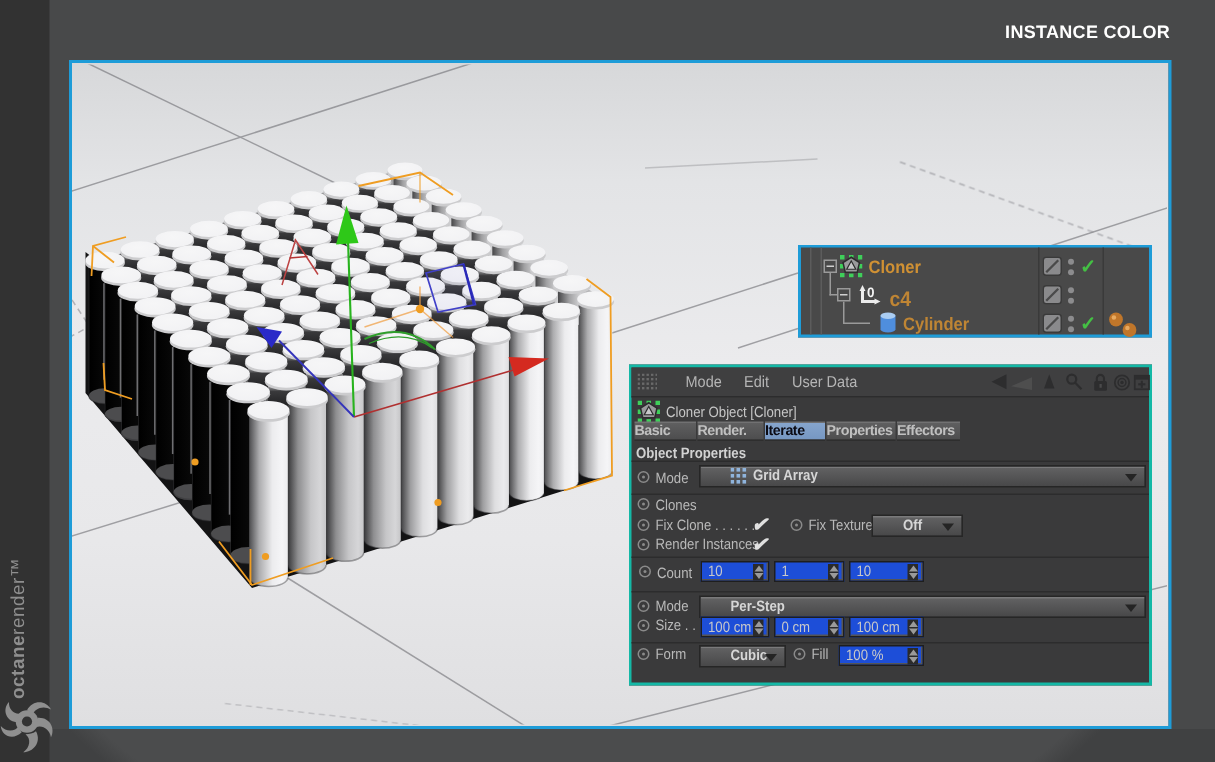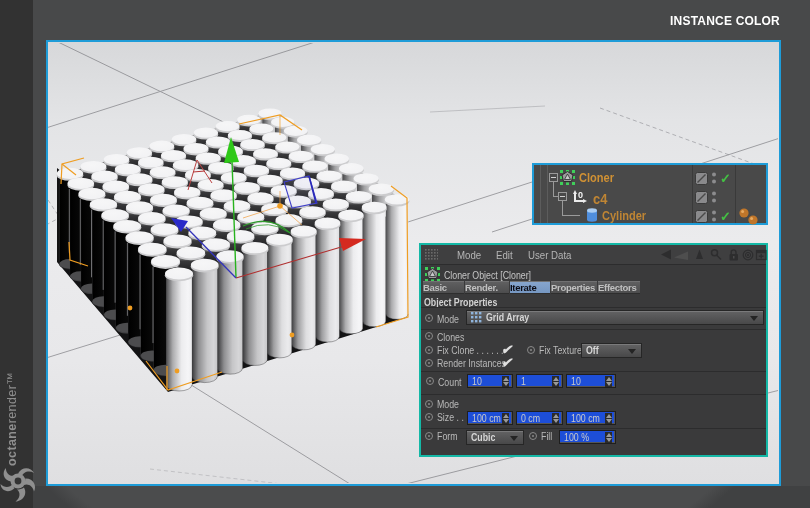--- a/index.html
+++ b/index.html
@@ -18,21 +18,21 @@
 #hier .htx{position:absolute;font-size:14px;font-weight:bold;transform:scaleX(0.92);transform-origin:0 50%}
 #attr{position:absolute;left:419px;top:243px;width:349px;height:214px;background:#3a3a3b;border:2px solid #14b8a6;font-size:11px;color:#b9b9b9}
 #menubar{position:absolute;left:0;top:0;width:345px;height:20px;background:#3f3f40;border-bottom:1px solid #2c2c2d}
 .mtx{position:absolute;top:4px;font-size:10.5px;color:#b5b5b5;transform:scaleX(0.92);transform-origin:0 50%}
 .tab{position:absolute;top:36px;height:13px;background:linear-gradient(#5f5f60,#4d4d4e);border-top:1px solid #717172;border-bottom:1px solid #2e2e2e;color:#c0c0c0;text-align:left;font-size:9.5px;font-weight:bold;line-height:12px;letter-spacing:-0.3px}
 .tab.sel{background:linear-gradient(#86a5cd,#7697c2);color:#0b0b14}
 .lab{position:absolute;font-size:10px;color:#b9b9b9;white-space:nowrap;transform:scaleX(0.88);transform-origin:0 50%}
 .sep{position:absolute;left:0;width:345px;height:1px;background:#2c2c2d}
 .rad{position:absolute;width:8px;height:8px;border:1px solid #8a8a8a;border-radius:50%;background:#3a3a3b}
 .rad::after{content:"";position:absolute;left:2px;top:2px;width:2px;height:2px;border-radius:50%;background:#8a8a8a}
-.dd{position:absolute;height:15px;background:linear-gradient(#636364,#484849);border:1px solid #262626;box-shadow:inset 0 1px 0 #7a7a7b;color:#d6d6d6;display:flex;align-items:center;padding:0 4px;gap:4px}
+.dd{position:absolute;height:15px;background:linear-gradient(#636364,#484849);border:1px solid #262626;box-shadow:inset 0 1px 0 #7a7a7b;color:#d6d6d6;display:flex;align-items:center;padding:0 20px;gap:4px}
 .dd span{font-size:10px;font-weight:bold;line-height:13px;transform:scaleX(0.88);transform-origin:0 50%}
 .dar{position:absolute;right:5px;top:5px;width:0;height:0;border-left:4px solid transparent;border-right:4px solid transparent;border-top:5px solid #242424}
 .fld{position:absolute;height:14px;background:#1d4ed8;border:1px solid #1e1e1e;box-shadow:inset -1px -1px 0 #555;color:#c9c9c9;display:flex;align-items:center;padding:0 4px}
 .fld span{font-size:10px;transform:scaleX(0.88);transform-origin:0 50%}
 .fld .spin{position:absolute;right:3px;top:1px;width:7px;height:11px;background:
  linear-gradient(#2a2a2b,#2a2a2b)}
 .fld .spin::before{content:"";position:absolute;left:1px;top:1px;border-left:3px solid transparent;border-right:3px solid transparent;border-bottom:4px solid #9a9a9a}
 .fld .spin::after{content:"";position:absolute;left:1px;bottom:1px;border-left:3px solid transparent;border-right:3px solid transparent;border-top:4px solid #9a9a9a}
 .chk{position:absolute;color:#e0e0e0;font-size:13px;font-weight:bold;font-style:italic}
 </style></head>
@@ -700,20 +700,24 @@
         <span>1</span>
         <i class="spin"></i>
       </div>
       <div class="fld" style="left:145px;top:129px;width:50px">
         <span>10</span>
         <i class="spin"></i>
       </div>
 <div class="sep" style="top:149px"></div>
 <div class="rad" style="left:4px;top:155px"></div>
       <div class="lab" style="left:16px;top:154px">Mode</div>
+      <div class="dd" style="left:45px;top:152px;width:298px">
+        <span>Per-Step</span>
+        <i class="dar"></i>
+      </div>
 <div class="rad" style="left:4px;top:168px"></div>
       <div class="lab" style="left:16px;top:167px">Size . .</div>
       <div class="fld" style="left:46px;top:166px;width:46px">
         <span>100 cm</span>
         <i class="spin"></i>
       </div>
       <div class="fld" style="left:95px;top:166px;width:47px">
         <span>0 cm</span>
         <i class="spin"></i>
       </div>

